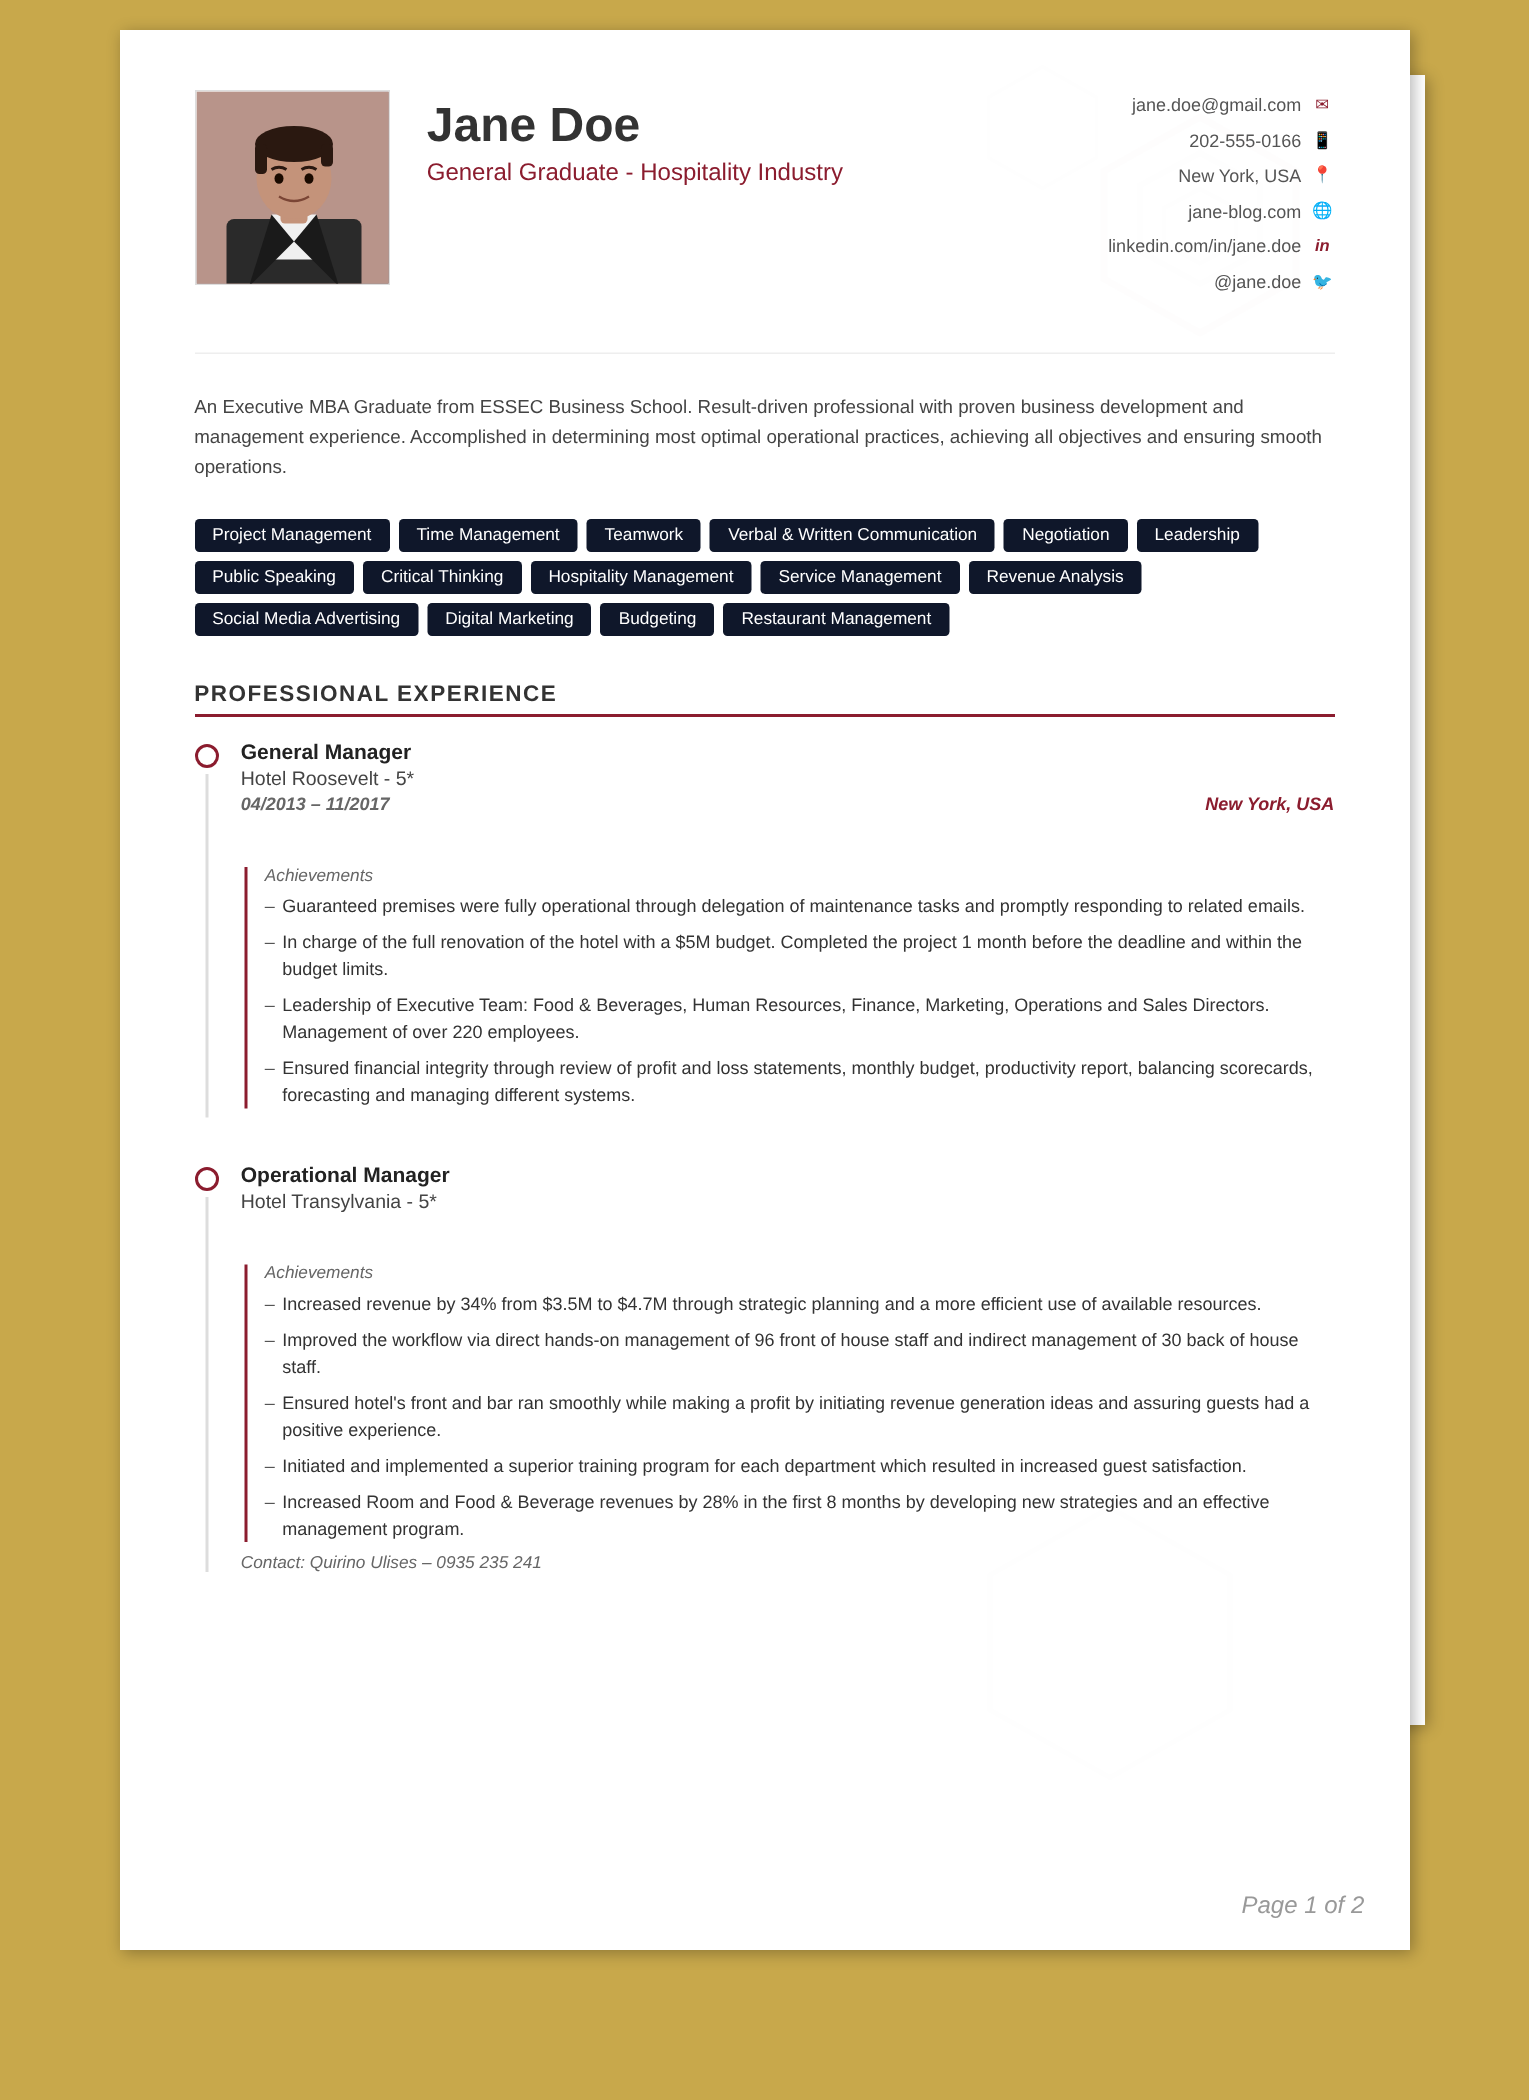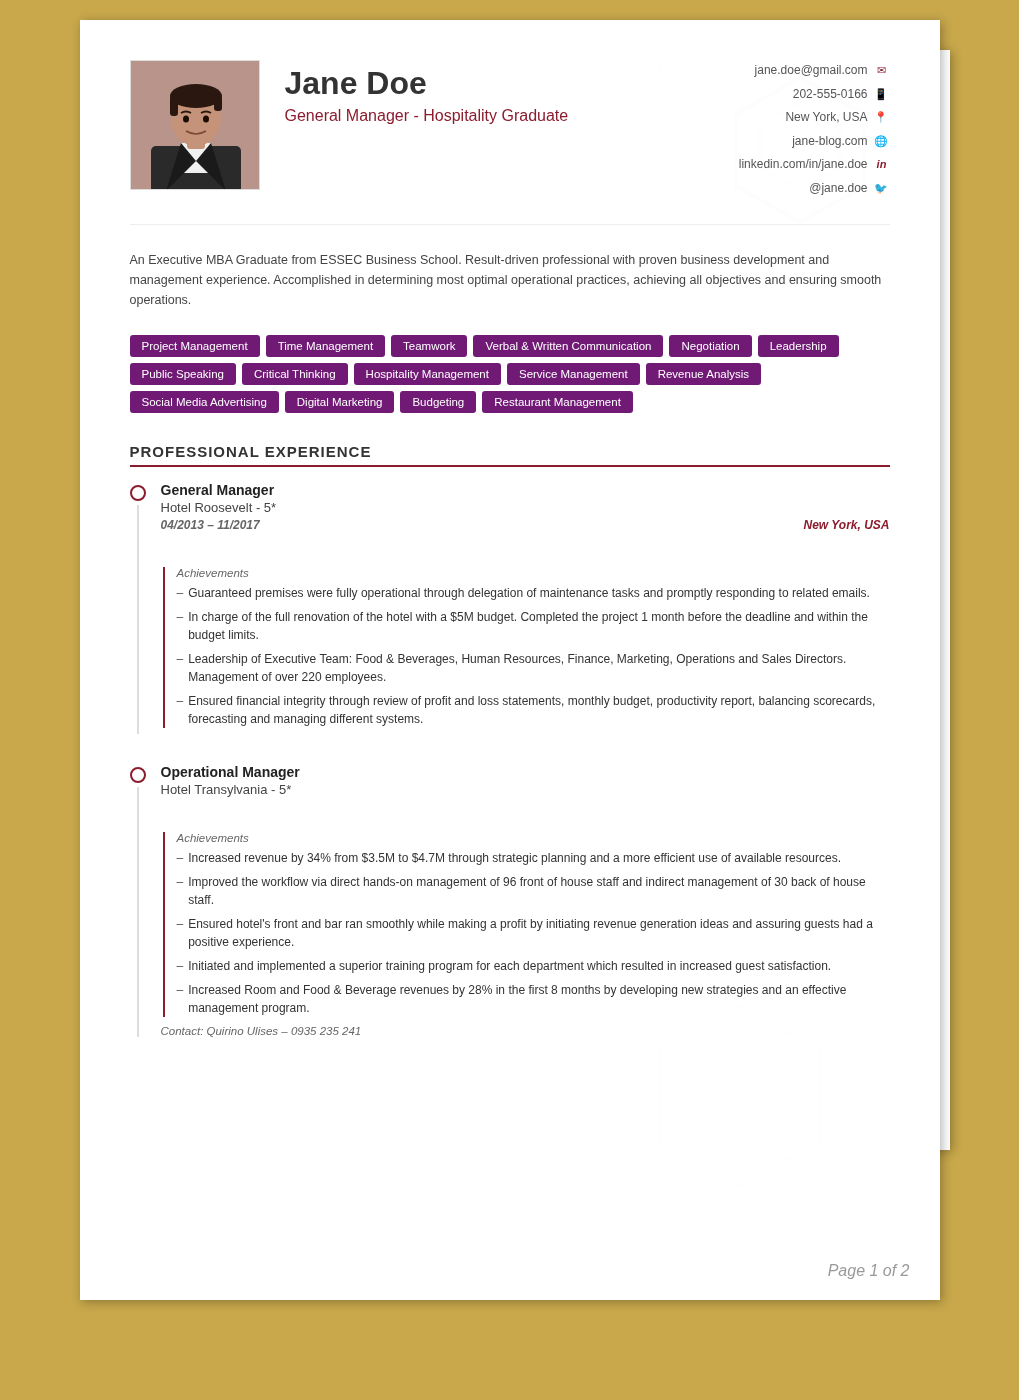--- a/index.html
+++ b/index.html
@@ -38,21 +38,21 @@
       z-index: 2;
       padding: 40px 50px 50px 50px;
     }
 
     
     .header {
       display: flex;
       align-items: flex-start;
       margin-bottom: 25px;
       border-bottom: 1px solid #eee;
-      padding-bottom: 22px;
+      padding-bottom: 33px;
     }
 
     .avatar-container {
       width: 130px;
       height: 130px;
       flex-shrink: 0;
       margin-right: 25px;
       overflow: hidden;
       border: 1px solid #ddd;
     }
@@ -144,21 +144,21 @@
       margin-bottom: 30px;
     }
 
     .skills-tags {
       display: flex;
       flex-wrap: wrap;
       gap: 6px;
     }
 
     .skill-tag {
-      background: #701a75;
+      background: #0f172a;
       color: #fff;
       padding: 5px 12px;
       border-radius: 3px;
       font-size: 11.5px;
       font-weight: normal;
     }
 
     
     .experience-section {
       margin-bottom: 20px;
@@ -438,21 +438,21 @@
             <path d="M55 70 Q65 76 75 70" stroke="#7a4535" stroke-width="1.5" fill="none"></path>
 
             <path d="M50 52 Q55 49 60 52" stroke="#2a1810" stroke-width="2" fill="none"></path>
             <path d="M70 52 Q75 49 80 52" stroke="#2a1810" stroke-width="2" fill="none"></path>
           </svg>
         </div>
       </div>
 
       <div class="name-title">
         <h1>Jane Doe</h1>
-        <div class="subtitle">General Manager - Hospitality Graduate</div>
+        <div class="subtitle">General Graduate - Hospitality Industry</div>
       </div>
 
       <div class="contact-info">
         <div class="contact-row">
           <span>jane.doe@gmail.com</span>
           <span class="contact-icon">✉</span>
         </div>
         <div class="contact-row">
           <span>202-555-0166</span>
           <span class="contact-icon">📱</span>

